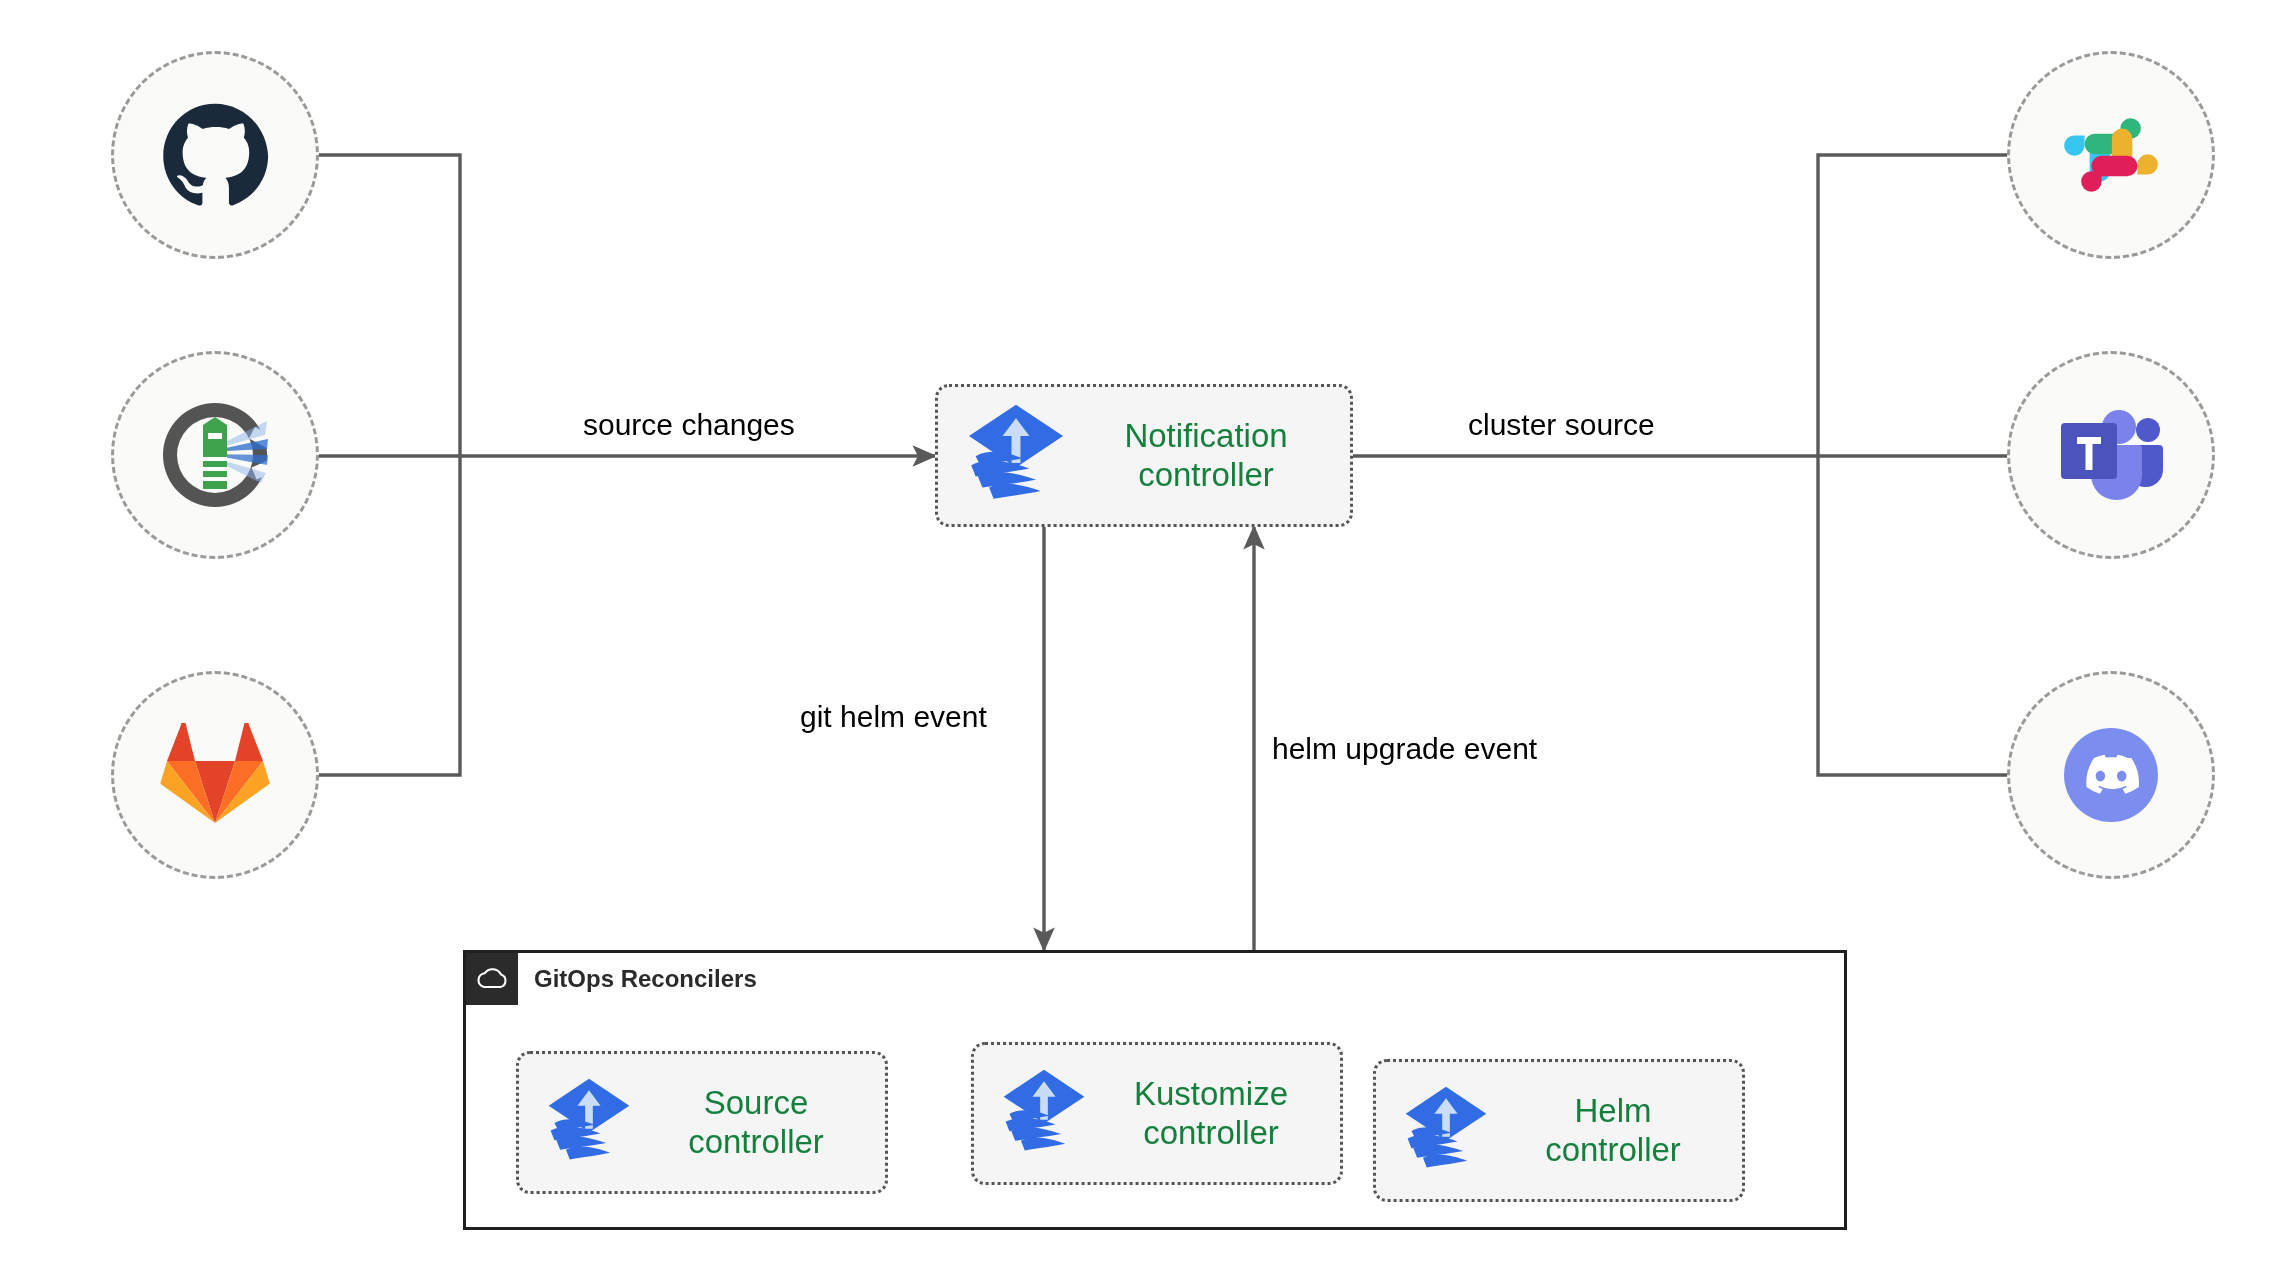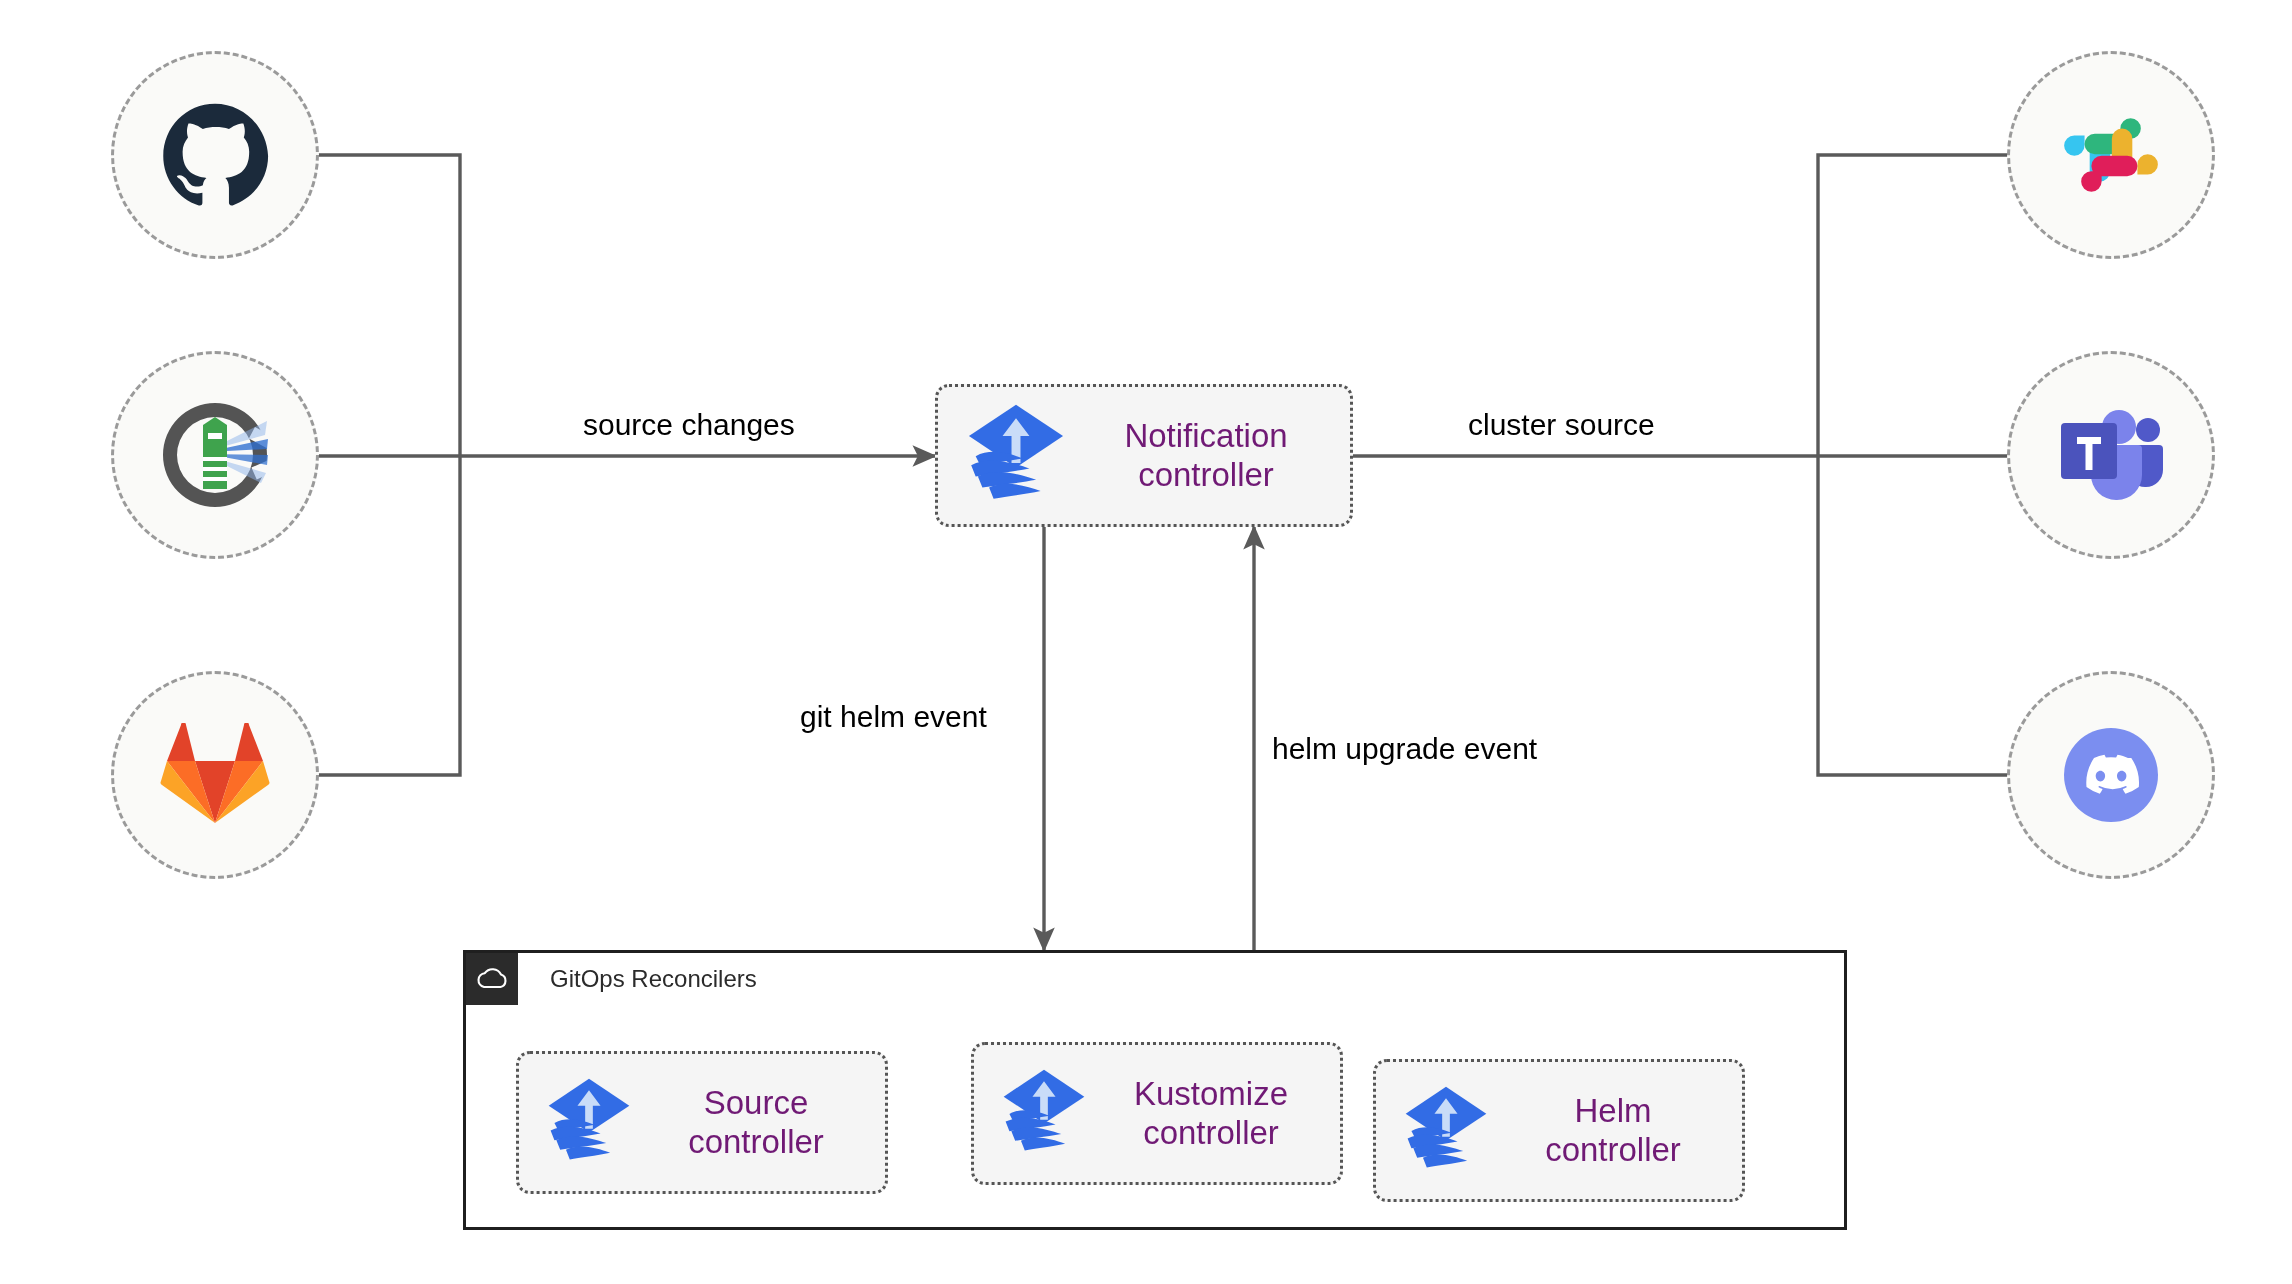--- a/index.html
+++ b/index.html
@@ -53,21 +53,21 @@
   }
   .node-box .flux-logo {
     flex: 0 0 auto;
     margin-left: 22px;
   }
   .node-label {
     flex: 1 1 auto;
     text-align: center;
     font-size: 33px;
     line-height: 1.18;
-    color: #701a75;
+    color: #15803d;
     padding: 0 14px 0 4px;
     white-space: pre-line;
   }
 
   
   .group-container {
     position: absolute;
     border: 3px solid #1f1f1f;
     background: #ffffff;
     box-sizing: border-box;
@@ -83,22 +83,23 @@
     width: 52px;
     height: 52px;
     background: #2b2b2b;
     display: flex;
     align-items: center;
     justify-content: center;
   }
   .group-title {
     font-size: 24px;
     color: #2b2b2b;
-    margin-left: 32px;
+    margin-left: 16px;
     white-space: nowrap;
+    font-weight: bold;
   }
 
   
   .edge-label {
     position: absolute;
     font-size: 30px;
     color: #000000;
     white-space: nowrap;
   }
 </style>

